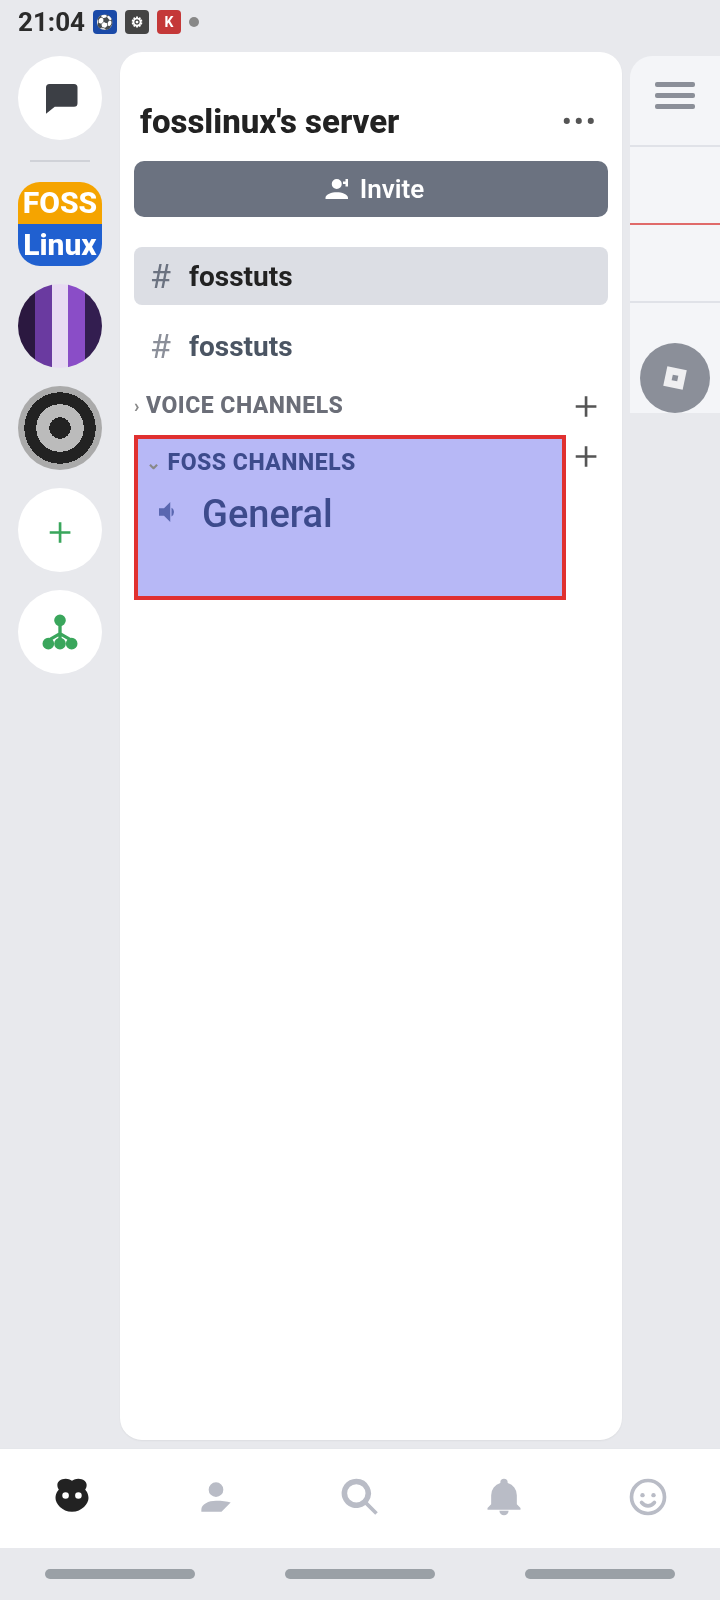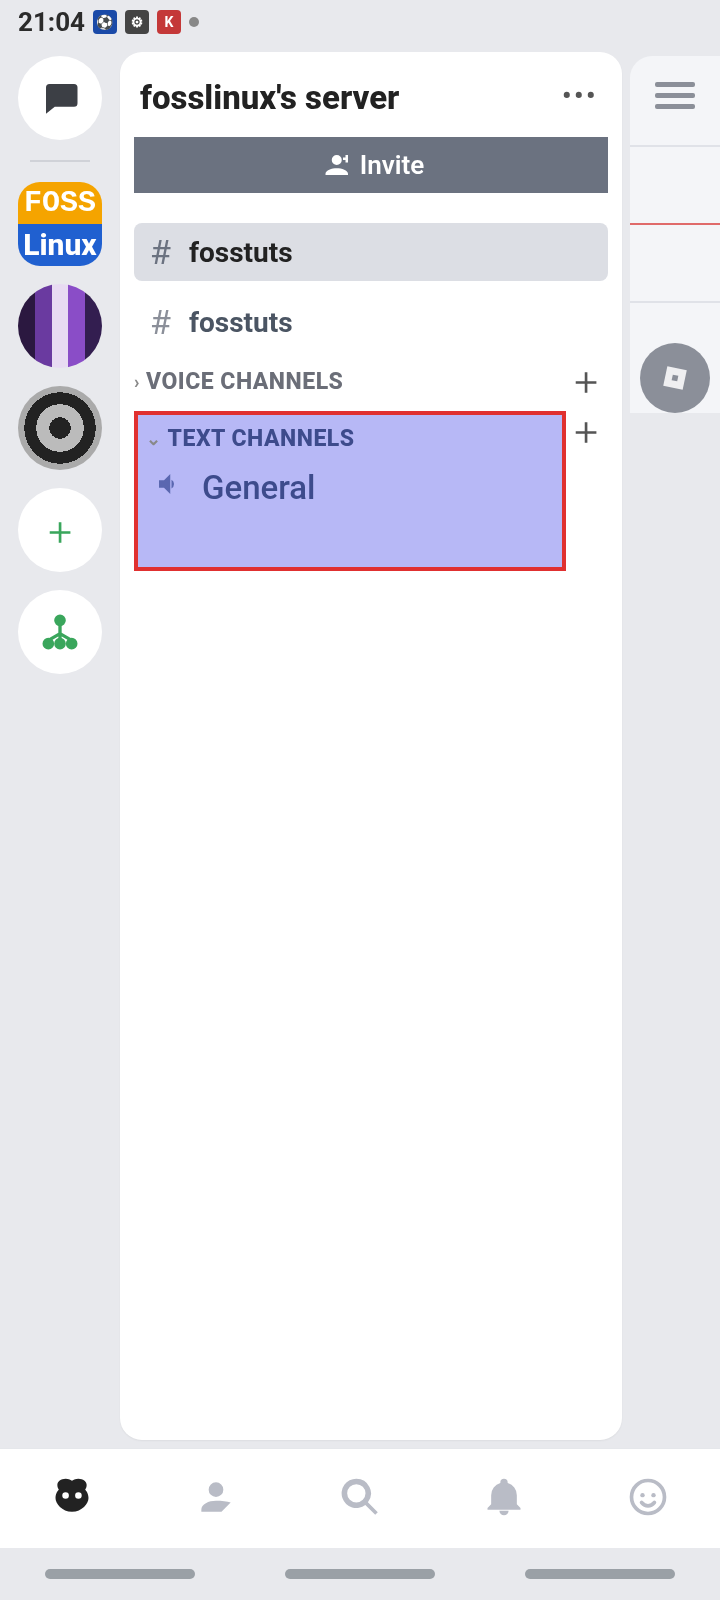--- a/index.html
+++ b/index.html
@@ -62,21 +62,21 @@
     font-size:30px; color:#333; font-weight:600;
     position:relative;
   }
   .rail-circle.dm-home svg { width:42px; height:42px; }
   .rail-sep { width:60px; height:2px; background:#d0d2d8; margin:2px 0;}
   .rail-square {
     width:84px; height:84px; border-radius:22px; overflow:hidden;
     display:flex; flex-direction:column; align-items:center; justify-content:center;
     font-weight:800; font-size:30px; line-height:1;
   }
-  .foss-top{ background:#f5a400; color:#fff; width:100%; text-align:center; padding:6px 0;font-family:Liberation Mono, monospace;}
+  .foss-top{ background:#f5a400; color:#fff; width:100%; text-align:center; padding:6px 0;}
   .foss-bot{ background:#2060d0; color:#fff; width:100%; text-align:center; padding:6px 0;}
   .pixel-circle {
     width:84px; height:84px; border-radius:50%;
     overflow:hidden;
     image-rendering: pixelated;
   }
   .pixel-circle.purple{
     background:
       linear-gradient(90deg,#2b1840 0 20%,#6a3aa0 20% 40%,#e8dbf2 40% 60%,#8a4dc7 60% 80%,#331e50 80% 100%);
   }
@@ -89,27 +89,28 @@
 
   
   .channel-panel {
     flex:1; margin:4px 8px 8px 0;
     background:#fff; border-radius:22px;
     padding:22px 14px;
     display:flex; flex-direction:column;
     box-shadow: 0 1px 2px rgba(0,0,0,.05);
   }
   .panel-header{
-    display:flex; align-items:flex-start; justify-content:space-between;
+    display:flex; align-items:center; justify-content:space-between;
     padding: 4px 10px 20px 6px;
+    margin-top: 24px;
   }
   .panel-header h1{ font-size:33px; font-weight:800; color:#222;}
   .more-dots{ font-size:30px; color:#555; letter-spacing:2px;}
   .invite-btn{
-    background:#6b7280; color:#fff; border:none; border-radius:0;
+    background:#6b7280; color:#fff; border:none; border-radius:10px;
     height:56px; width:100%;
     display:flex; align-items:center; justify-content:center; gap:12px;
     font-size:26px; font-weight:600;
   }
   .invite-btn svg{ width:30px; height:30px; }
 
   .channel-item{
     display:flex; align-items:center; gap:18px;
     height:58px; border-radius:8px; padding:0 16px;
     font-size:28px; font-weight:700; color:#4b5563;
@@ -127,21 +128,21 @@
   .cat-plus{ font-size:40px; color:#555; font-weight:300; line-height:1;}
 
   .highlight-box{
     border:4px solid #e03030; background:#b7b8f6;
     margin-top:2px; padding:8px 0 46px 0;
   }
   .highlight-box .cat-left{ color:#3d4b8c;}
   .voice-item{
     display:flex; align-items:center; gap:18px;
     padding: 14px 16px;
-    font-size:33px; color:#3d4b8c; font-weight:500;
+    font-size:38px; color:#3d4b8c; font-weight:500;
   }
   .speaker-icon svg{ width:30px; height:30px; }
 
   .spacer-channels{ height:12px;}
   .spacer-sm{ height:30px;}
 
   
   .right-sliver{
     width:90px;
     padding-top:8px;
@@ -261,21 +262,21 @@
         <span>VOICE CHANNELS</span>
       </div>
       <span class="cat-plus">＋</span>
     </div>
 
     <div class="cat-row" style="padding-top:4px">
       <div style="flex:1">
         <div class="highlight-box">
           <div class="cat-left" style="padding:2px 8px">
             <span class="chev">⌄</span>
-            <span>TEXT CHANNELS</span>
+            <span>FOSS CHANNELS</span>
           </div>
           <div class="voice-item">
             <span class="speaker-icon">
               <svg viewBox="0 0 24 24">
                     <path fill="#5a67b0" d="M4 9v6h4l5 5V4L8 9H4zm12 3a4 4 0 0 0-2-3.5v7A4 4 0 0 0 16 12z"></path>
                   </svg>
             </span>
             <span>General</span>
           </div>
         </div>

